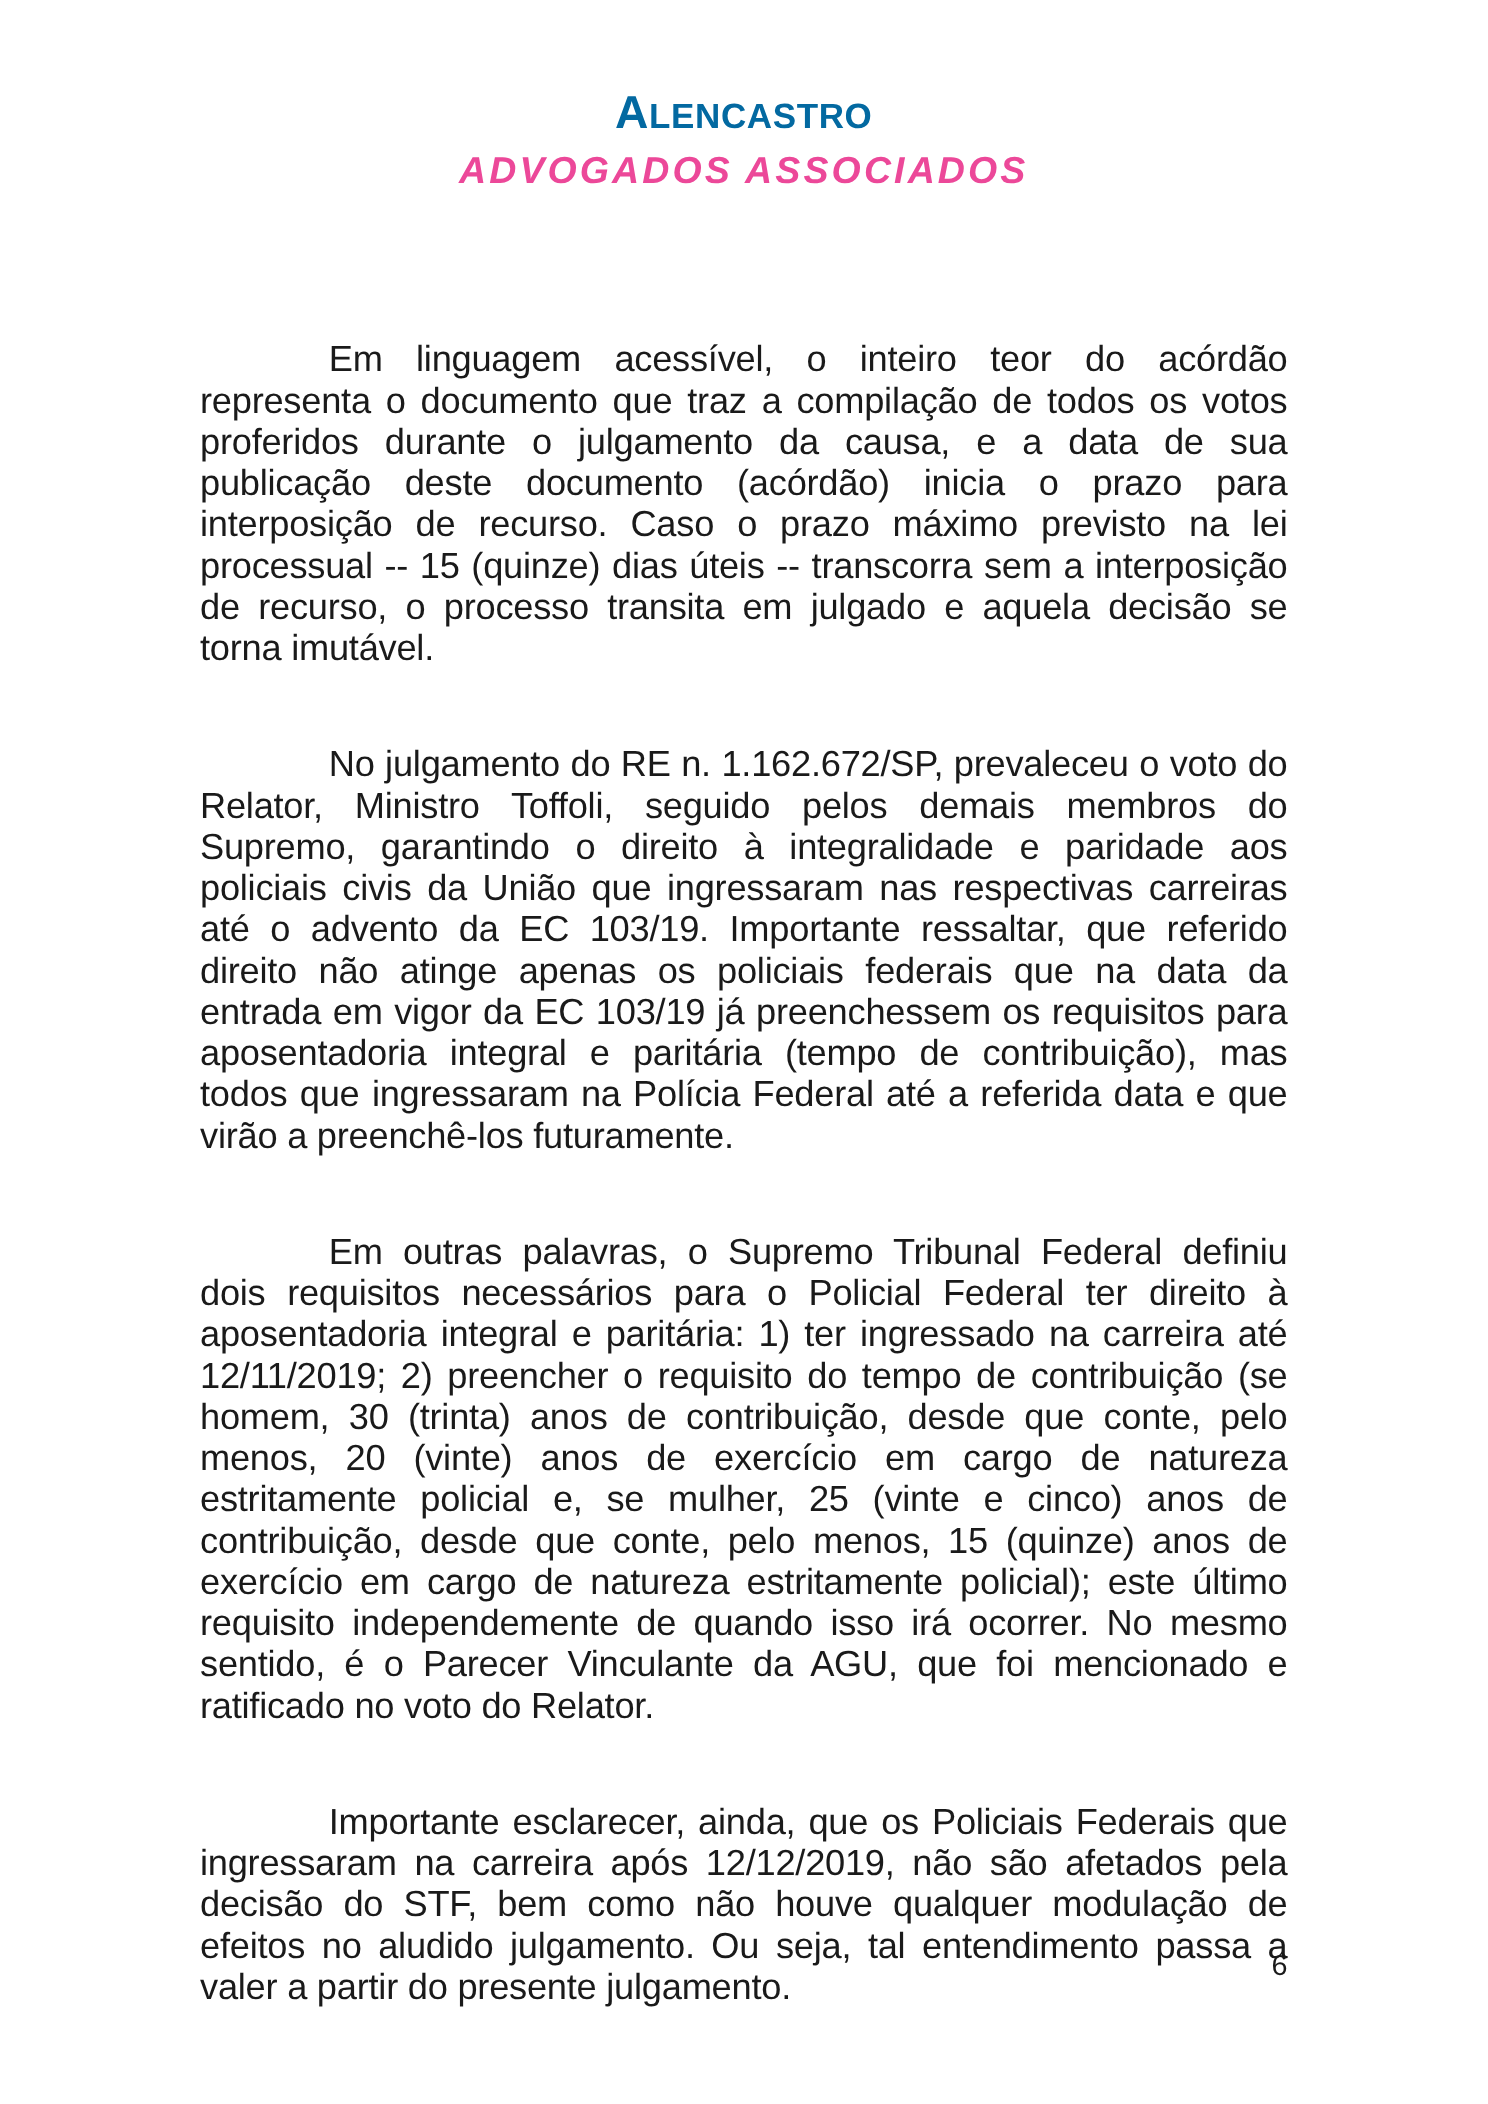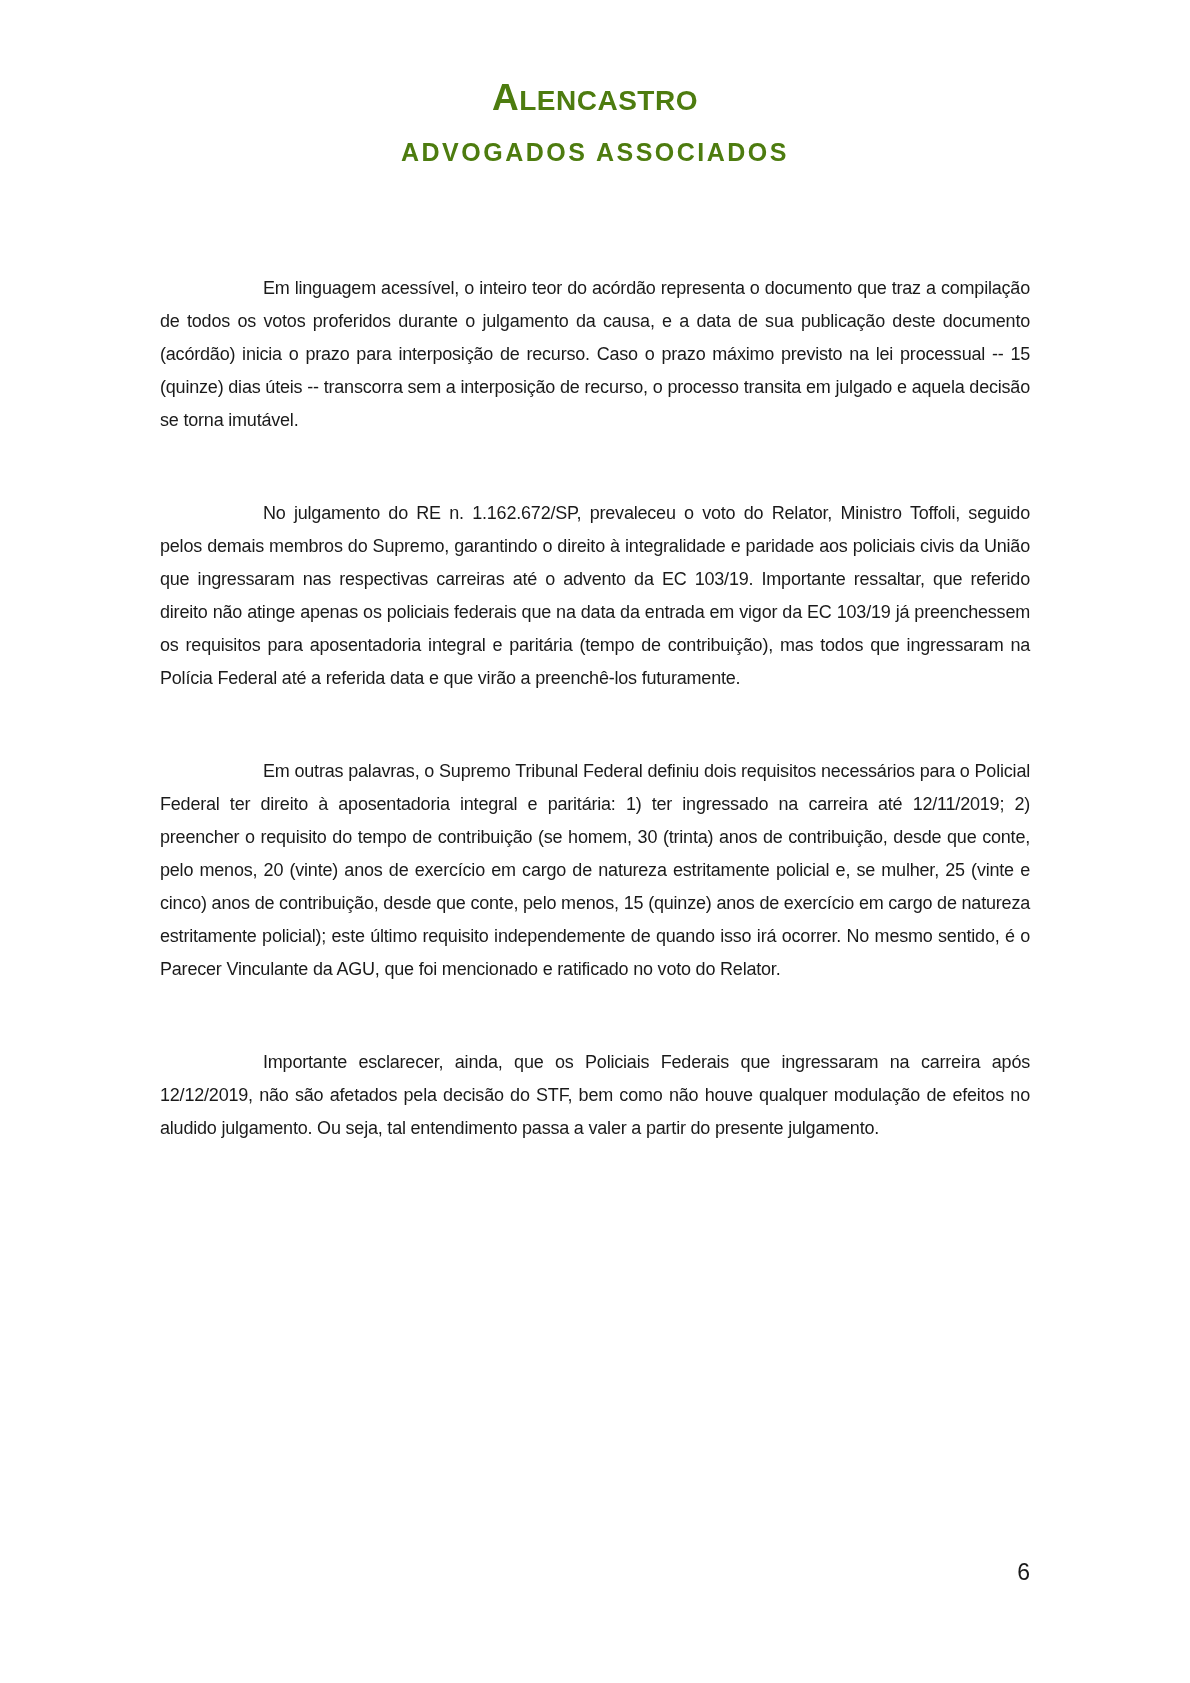--- a/index.html
+++ b/index.html
@@ -16,48 +16,49 @@
     font-family: "Liberation Sans", "DejaVu Sans", sans-serif;
   }
   .letterhead {
     position: absolute;
     top: 70px;
     left: 0;
     width: 100%;
     text-align: center;
   }
   .brand-title {
-    color: #4d7c0f;
+    color: #0369a1;
     font-weight: 700;
-    line-height: 56px;
+    line-height: 40px;
     letter-spacing: 0.5px;
     white-space: nowrap;
   }
   .brand-initial {
     font-size: 37px;
   }
   .brand-rest {
     font-size: 28px;
   }
   .brand-subtitle {
     margin-top: 4px;
-    color: #4d7c0f;
+    color: #ec4899;
     font-weight: 700;
-    font-size: 25px;
+    font-size: 30px;
     letter-spacing: 2.5px;
     line-height: 30px;
     white-space: nowrap;
+    font-style: italic;
   }
   .doc-body {
     position: absolute;
     top: 272px;
     left: 160px;
     width: 870px;
     color: #1a1a1a;
-    font-size: 18px;
+    font-size: 29px;
     line-height: 33px;
     letter-spacing: -0.2px;
   }
   .doc-body p {
     margin: 0 0 60px 0;
     text-align: justify;
     text-indent: 103px;
   }
   .page-number {
     position: absolute;

